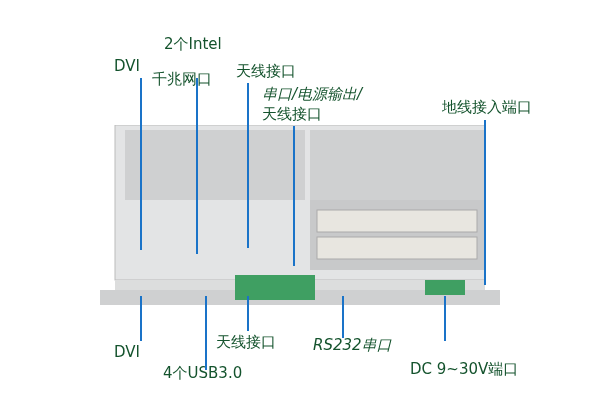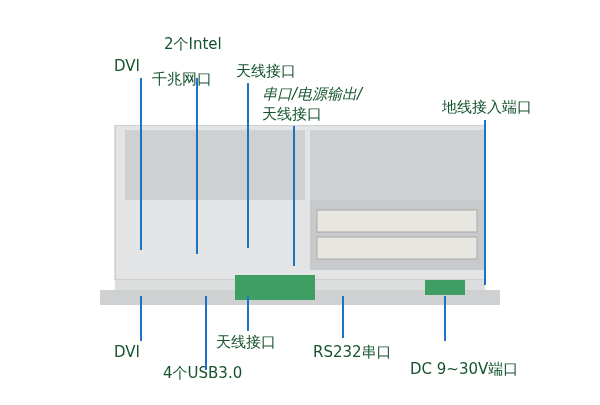--- a/index.html
+++ b/index.html
@@ -46,17 +46,17 @@
 
 <div class="lbl" style="left:114px;top:343px;">DVI</div>
 <div class="line" style="left:140px;top:296px;height:45px;"></div>
 
 <div class="lbl" style="left:163px;top:364px;">4个USB3.0</div>
 <div class="line" style="left:205px;top:296px;height:74px;"></div>
 
 <div class="lbl" style="left:216px;top:333px;">天线接口</div>
 <div class="line" style="left:247px;top:296px;height:35px;"></div>
 
-<div class="lbl" style="left:313px;top:343px;">RS232串口</div>
+<div class="lbl" style="left:313px;top:336px;font-style:italic;">RS232串口</div>
 <div class="line" style="left:342px;top:296px;height:42px;"></div>
 
 <div class="lbl" style="left:410px;top:360px;">DC 9~30V端口</div>
 <div class="line" style="left:444px;top:296px;height:45px;"></div>
 
 </body></html>

